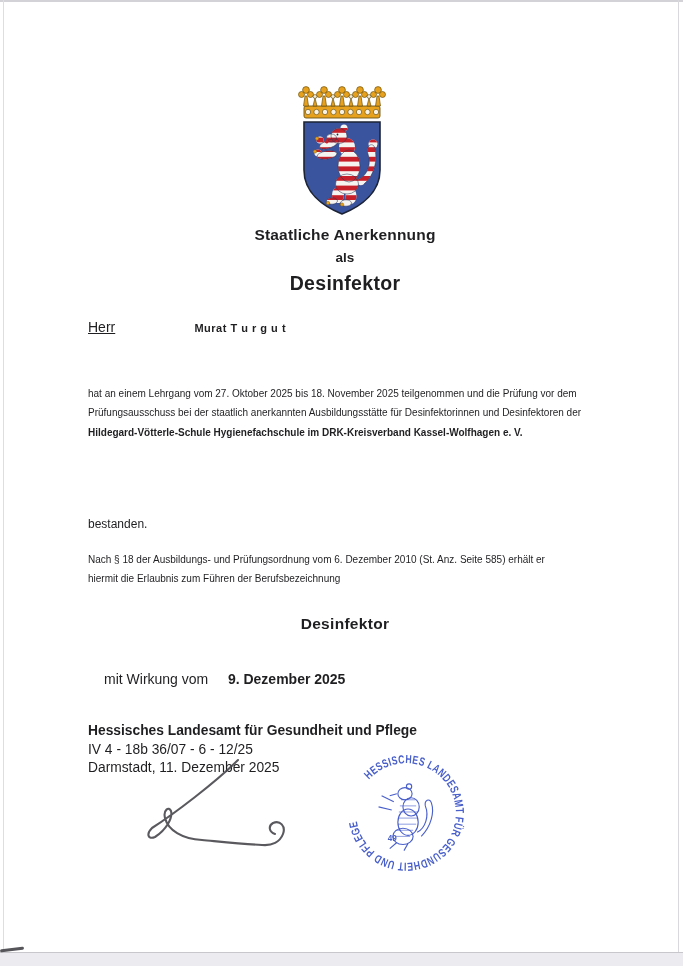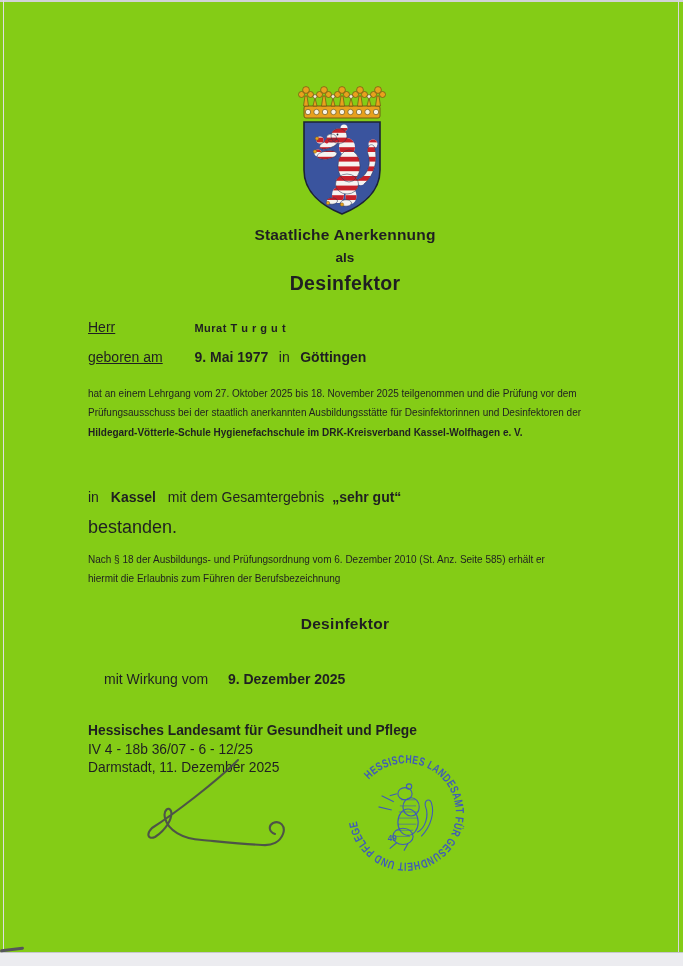--- a/index.html
+++ b/index.html
@@ -1,20 +1,20 @@
 <!DOCTYPE html>
 <html><head>
 <meta charset="utf-8">
 <style>
   * { margin:0; padding:0; box-sizing:border-box; }
   html,body { background:#e9e9ec; }
   .page {
     position:relative;
     width:683px; height:966px;
-    background:#84cc16;
+    background:#ffffff;
     font-family:"Liberation Sans", sans-serif;
     color:#1f1f22;
     overflow:hidden;
   }
   
   .edge-top    { position:absolute; top:0; left:0; width:683px; height:2px; background:#d2d2d7; }
   .edge-left   { position:absolute; top:0; left:3px; width:1px; height:966px; background:#dedee2; }
   .edge-right  { position:absolute; top:0; right:4px; width:1px; height:966px; background:#d8d8dd; }
   .edge-bottom { position:absolute; left:0; top:952px; width:683px; height:1px; background:#c7c7cc; }
   .edge-bottom-fill { position:absolute; left:0; top:953px; width:683px; height:13px; background:#ececf0; }
@@ -35,21 +35,21 @@
   .val-name  { font-size:11px; font-weight:bold; letter-spacing:.5px; }
   .val-bold  { font-size:14px; font-weight:bold; }
   .sep-in { font-size:14px; padding:0 6px; }
 
   .paragraph1 { position:absolute; top:384px; left:88px; width:522px; }
   .paragraph1 .bold-part { font-weight:bold; }
 
   .row-result   { position:absolute; top:489px; left:88px; font-size:14px; }
   .row-result .city  { font-weight:bold; padding:0 8px; }
   .row-result .grade { font-weight:bold; padding-left:4px; }
-  .row-passed   { position:absolute; top:517px; left:88px; font-size:18px; }
+  .row-passed   { position:absolute; top:517px; left:88px; font-size:12px; }
 
   .legal { position:absolute; top:550px; left:88px; width:486px; }
 
   .profession { position:absolute; top:615px; left:0; width:690px; text-align:center;
                 font-size:15.5px; font-weight:bold; letter-spacing:.3px; }
 
   .row-effective { position:absolute; top:671px; left:88px; font-size:14px;margin-left:16px; }
   .row-effective .lbl-eff { display:inline-block; width:120px; }
 
   .authority-block { position:absolute; top:722px; left:88px; font-size:13.8px; line-height:18.6px; }
@@ -185,37 +185,25 @@
   <div class="title-block">
     <div class="title-1">Staatliche Anerkennung</div>
     <div class="title-2">als</div>
     <div class="title-3">Desinfektor</div>
   </div>
 
   <div class="row-herr">
     <span class="lbl">Herr</span>
     <span class="val-name">Murat  T u r g u t</span>
   </div>
-  <div class="row-born">
-    <span class="lbl">geboren am</span>
-    <span class="val-bold">9. Mai 1977</span>
-    <span class="sep-in">in</span>
-    <span class="val-bold">Göttingen</span>
-  </div>
 
   <div class="paragraph1 body-text">
     <span>hat an einem Lehrgang vom 27. Oktober 2025 bis 18. November 2025 teilgenommen und die Prüfung vor dem Prüfungsausschuss bei der staatlich anerkannten Ausbildungsstätte für Desinfektorinnen und Desinfektoren der </span><span class="bold-part">Hildegard-Vötterle-Schule Hygienefachschule im DRK-Kreisverband Kassel-Wolfhagen e. V.</span>
   </div>
 
-  <div class="row-result">
-    <span>in</span>
-    <span class="city">Kassel</span>
-    <span>mit dem Gesamtergebnis</span>
-    <span class="grade">„sehr gut“</span>
-  </div>
   <div class="row-passed">bestanden.</div>
 
   <div class="legal body-text">Nach § 18 der Ausbildungs- und Prüfungsordnung vom 6. Dezember 2010 (St. Anz. Seite 585) erhält er hiermit die Erlaubnis zum Führen der Berufsbezeichnung</div>
 
   <div class="profession">Desinfektor</div>
 
   <div class="row-effective">
     <span class="lbl-eff">mit Wirkung vom</span>
     <span class="val-bold">9. Dezember 2025</span>
   </div>

